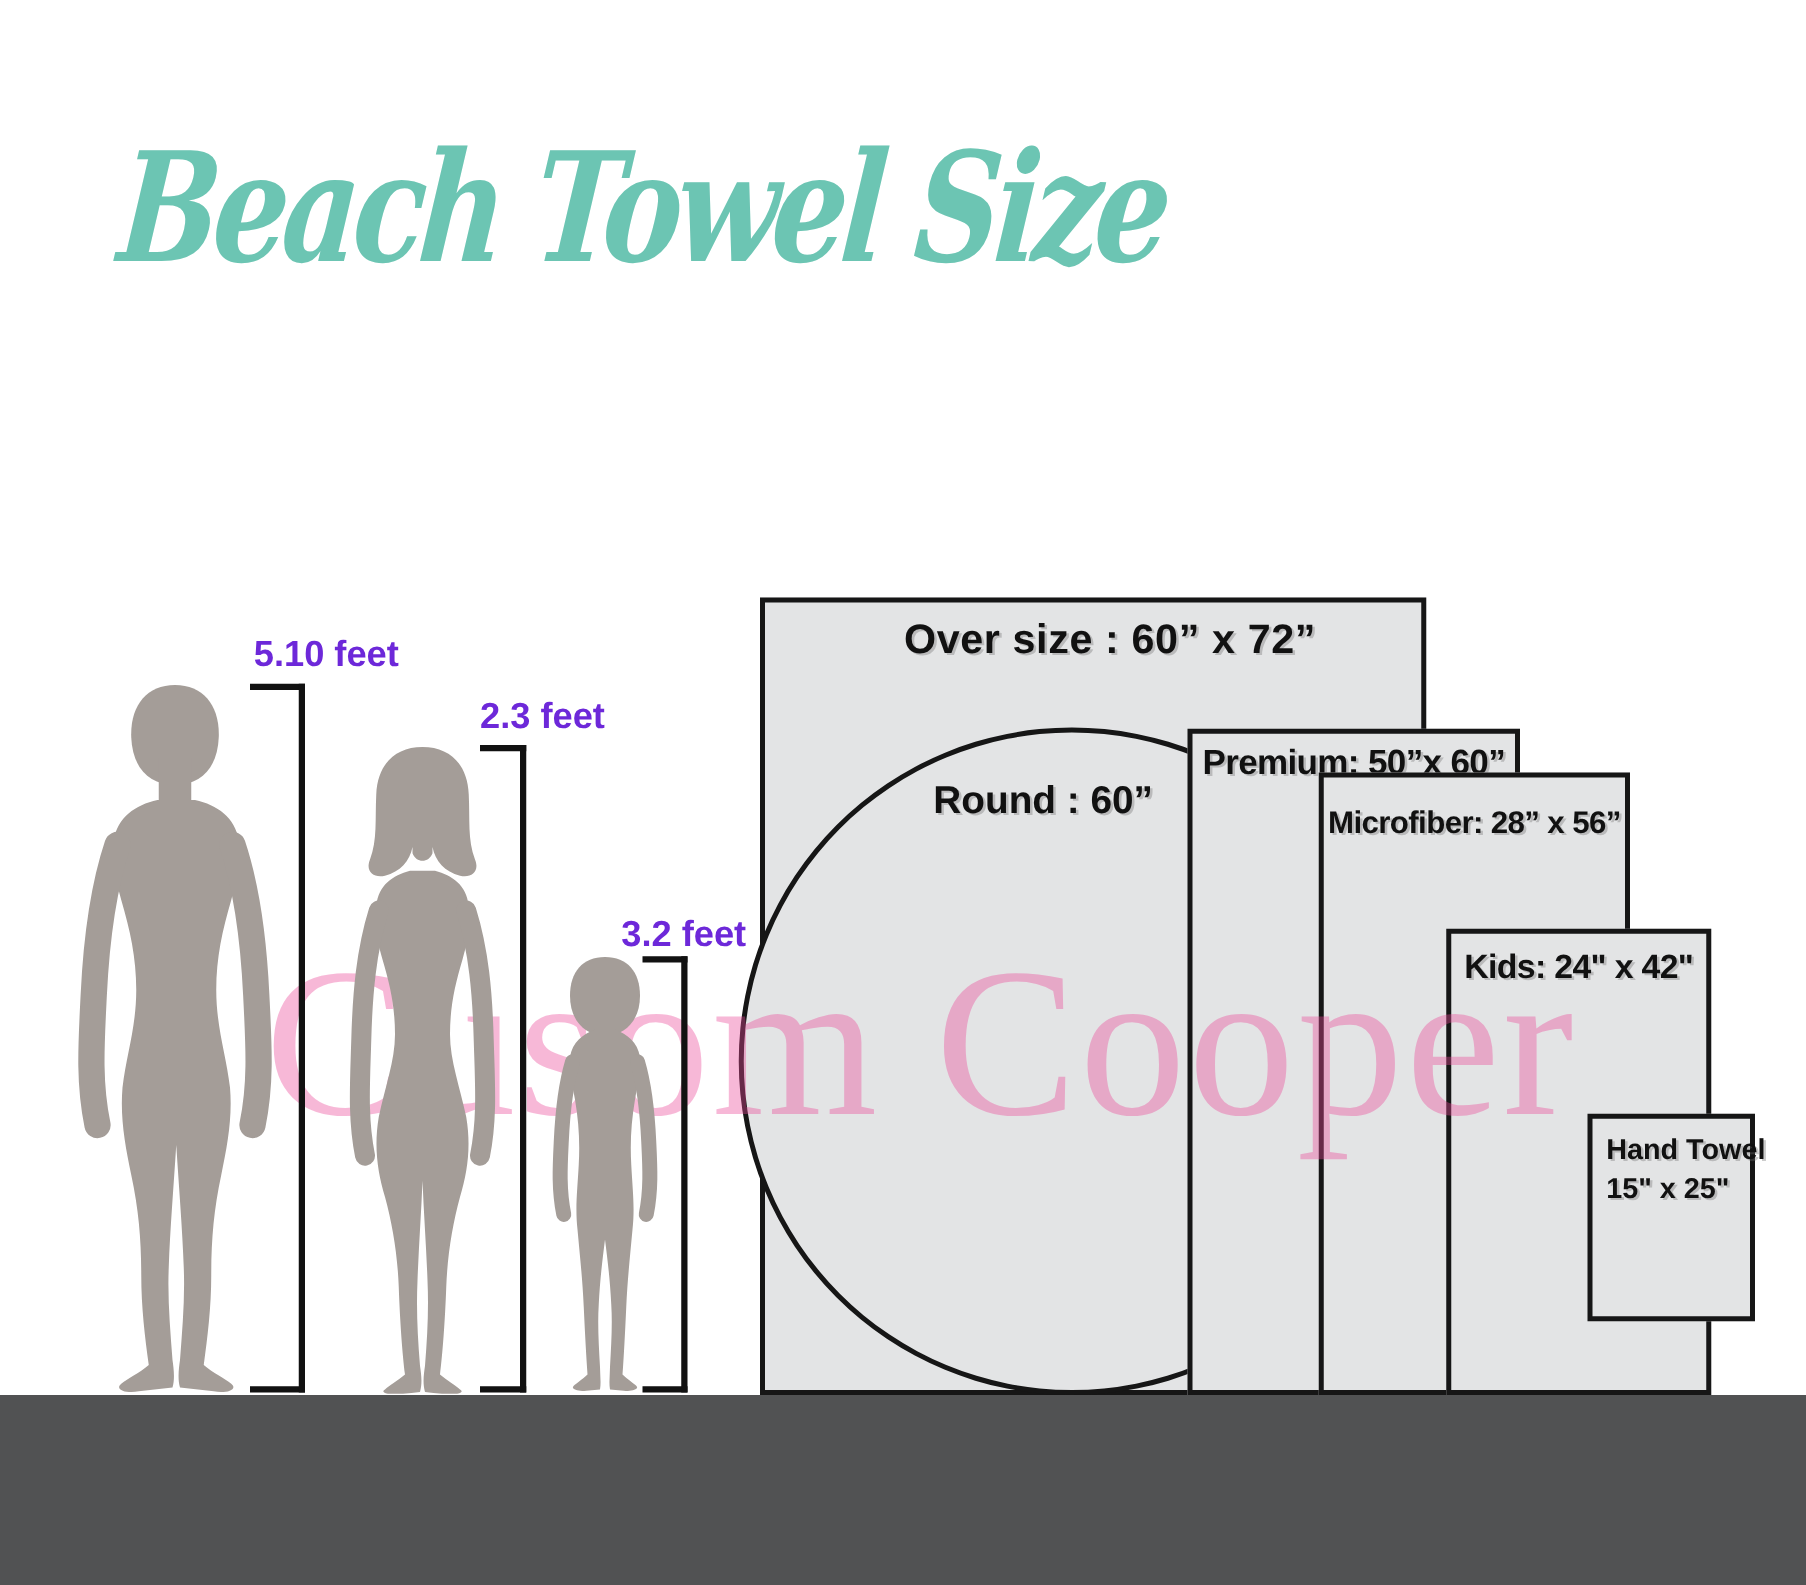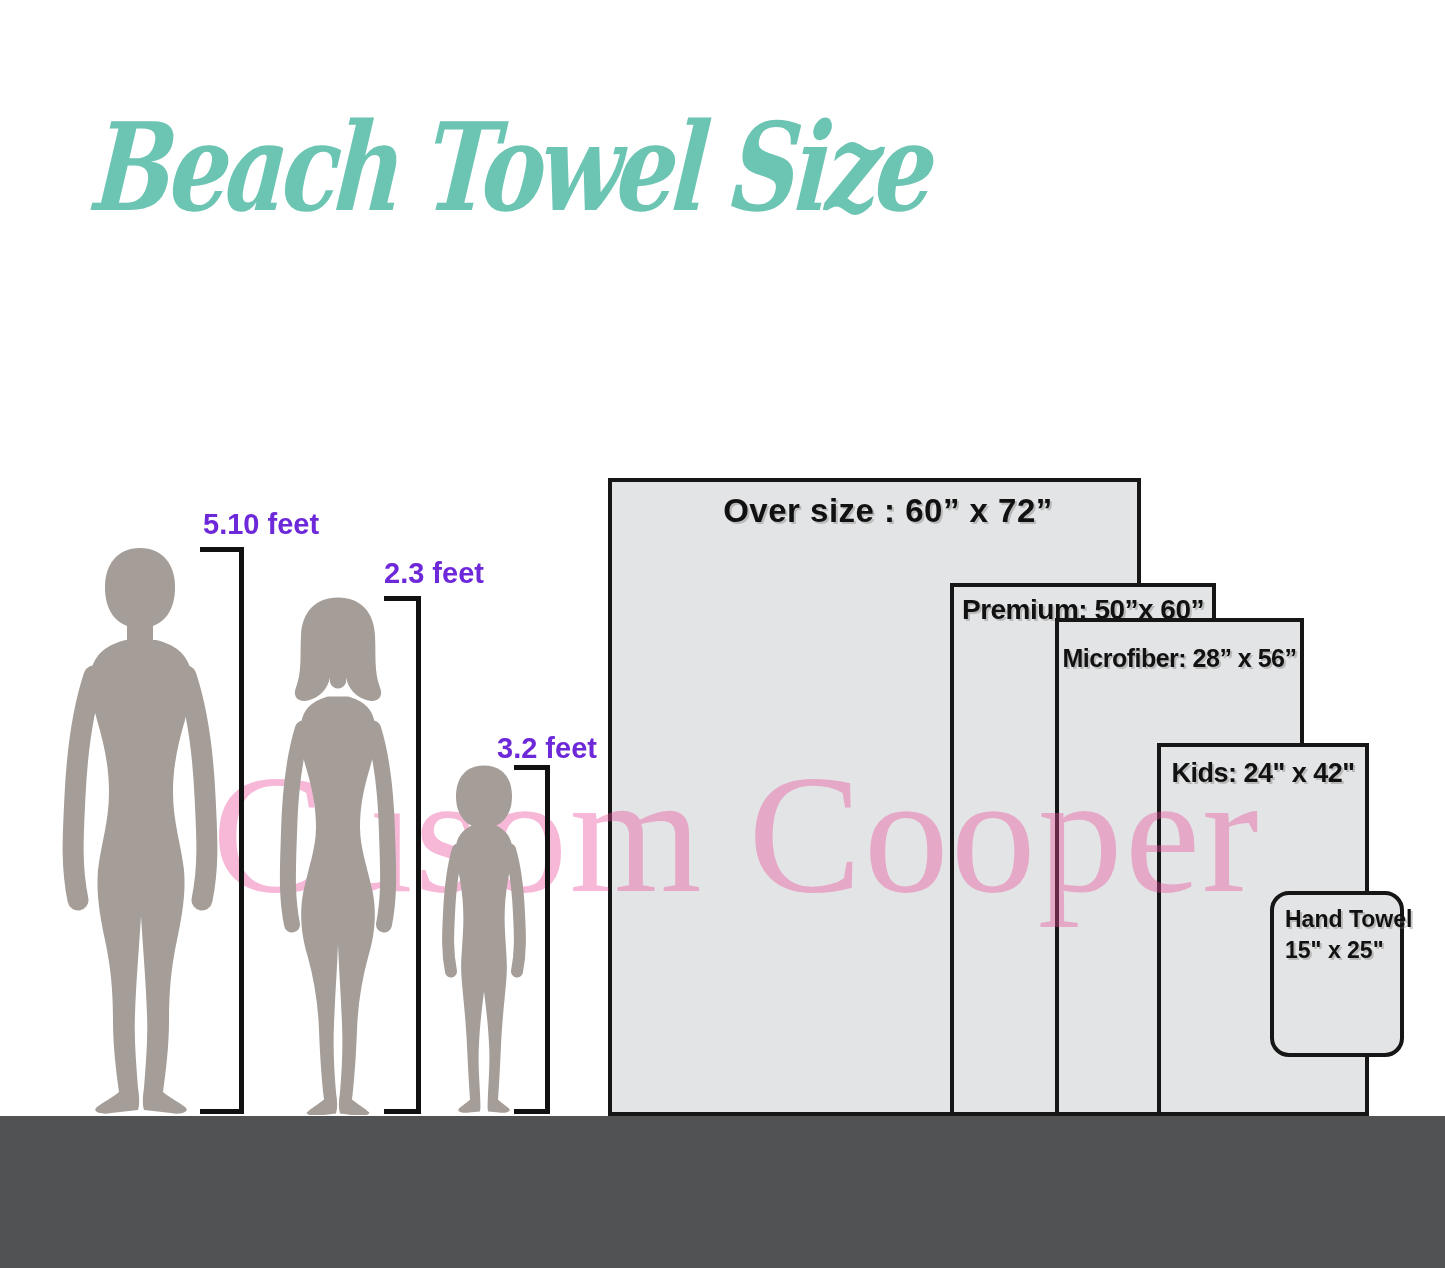--- a/index.html
+++ b/index.html
@@ -12,21 +12,21 @@
          font-size:95px;letter-spacing:-5px;color:#6cc5b3;white-space:nowrap;
          transform:scaleY(1.28) skewX(-6deg);transform-origin:left top;}
 
   
   .towel{position:absolute;background:#e3e4e5;border:4px solid #161616;box-sizing:border-box;}
   .towel-oversize  {left:608px;top:478px;width:533px;height:638px;z-index:1;}
   .towel-round     {left:591px;top:582px;width:533px;height:534px;z-index:2;border-radius:50%;}
   .towel-premium   {left:950px;top:583px;width:266px;height:533px;z-index:3;}
   .towel-microfiber{left:1055px;top:618px;width:249px;height:498px;z-index:4;}
   .towel-kids      {left:1157px;top:743px;width:212px;height:373px;z-index:5;}
-  .towel-hand      {left:1270px;top:891px;width:134px;height:166px;z-index:6;border-radius:19px;}
+  .towel-hand      {left:1270px;top:891px;width:134px;height:166px;z-index:6;}
 
   .towel-label{position:absolute;left:0;right:0;text-align:center;color:#111;
                font-weight:bold;white-space:nowrap;
                text-shadow:2px 2px 0 rgba(110,110,110,0.35);}
   .lbl-oversize  {top:10px;font-size:33px;letter-spacing:0.5px;padding-left:27px;}
   .lbl-round     {top:36px;font-size:31px;padding-right:46px;}
   .lbl-premium   {top:7px;font-size:28px;letter-spacing:-0.5px;}
   .lbl-microfiber{top:11px;font-size:25px;letter-spacing:-0.5px;margin-top:11px;}
   .lbl-kids      {top:11px;font-size:27px;letter-spacing:-0.5px;}
   .lbl-hand      {top:9px;left:11px;right:auto;text-align:left;font-size:23px;line-height:1.35;}
@@ -63,20 +63,23 @@
 <body>
 
 <div class="canvas">
 
   <h1 class="title">Beach Towel Size</h1>
 
   <div class="towel towel-oversize">
     <div class="towel-label lbl-oversize">Over size : 60” x 72”</div>
   </div>
 
+  <div class="towel towel-round">
+    <div class="towel-label lbl-round">Round : 60”</div>
+  </div>
 
   <div class="towel towel-premium">
     <div class="towel-label lbl-premium">Premium: 50”x 60”</div>
   </div>
 
   <div class="towel towel-microfiber">
     <div class="towel-label lbl-microfiber">Microfiber: 28” x 56”</div>
   </div>
 
   <div class="towel towel-kids">

